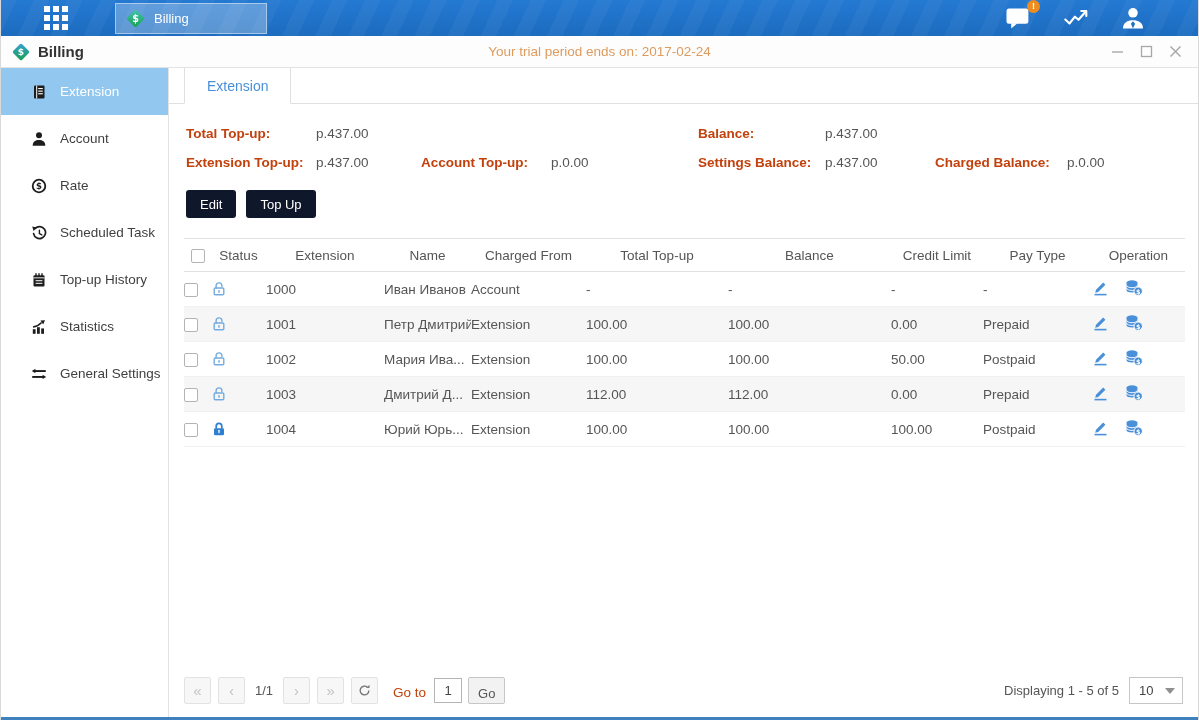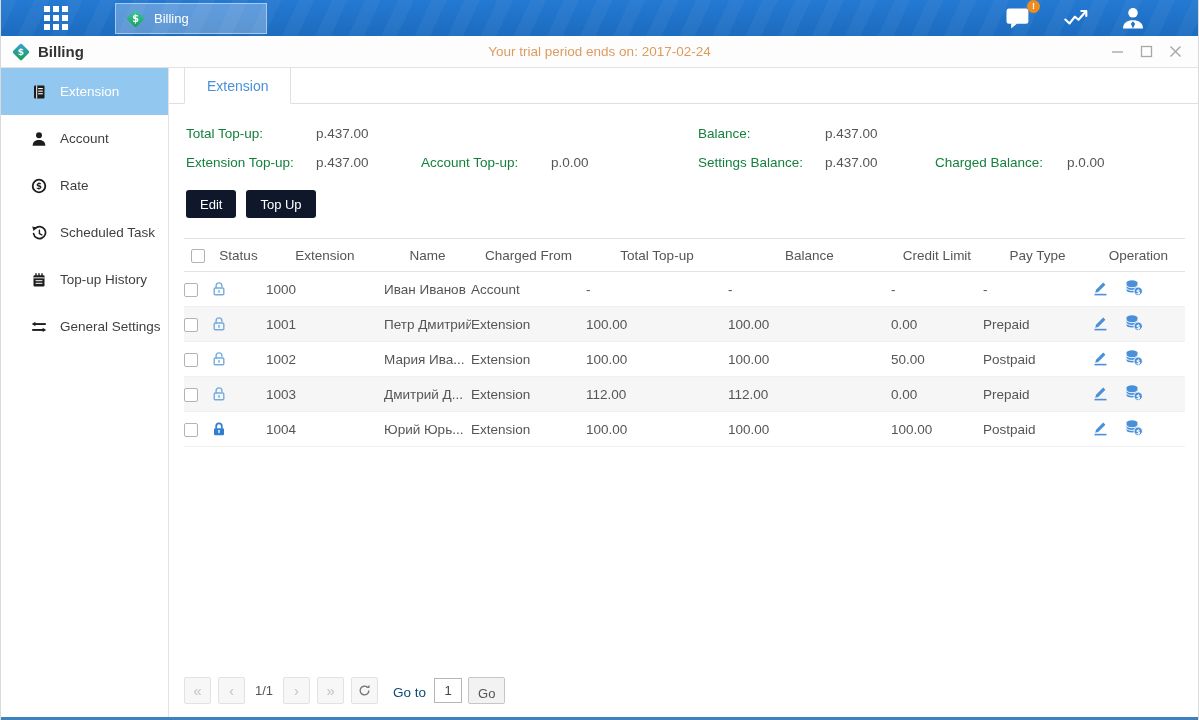--- a/index.html
+++ b/index.html
@@ -35,21 +35,21 @@
 
   .main { flex:1; display:flex; flex-direction:column; min-width:0; background:#fff; }
 
   
   .tabstrip { height:36px; position:relative; display:flex; padding-left:15px; flex:0 0 auto; }
   .tabstrip .baseline { position:absolute; left:0; right:0; bottom:0; height:1px; background:#e0e0e0; }
   .tab { position:relative; z-index:1; background:#fff; border:1px solid #e0e0e0; border-top:none; border-bottom:1px solid #fff; padding:0 22px; display:flex; align-items:center; font-size:14px; color:#4a90d9; cursor:pointer; }
 
   
   .summary { margin:22px 15px 0 17px; display:grid; grid-template-columns:130px 105px 130px 147px 127px 110px 132px auto; grid-row-gap:14px; font-size:13.5px; align-items:center; }
-  .summary .lab { font-weight:normal; color:#15803d; }
+  .summary .lab { font-weight:bold; color:#c2410c; }
   .summary .val { color:#555; }
 
   .actions { margin:20px 0 0 17px; display:flex; gap:10px; }
   .btn-primary { background:#0f172a; color:#fff; border:none; border-radius:3px; height:28px; padding:0 14px; font-size:13px; font-family:"Liberation Sans",sans-serif; cursor:pointer; }
 
   
   .table-area { margin:20px 15px 0 15px; flex:1; min-height:0; }
   table.grid { width:100%; border-collapse:collapse; table-layout:fixed; }
   table.grid th { font-weight:normal; color:#555; font-size:13.5px; height:33px; border-top:1px solid #e2e2e2; border-bottom:1px solid #e2e2e2; text-align:center; }
   table.grid td { height:35px; color:#555; font-size:13.5px; border-bottom:1px solid #f0f0f0; overflow:hidden; white-space:nowrap; }
@@ -58,21 +58,21 @@
   .lock svg { display:none; vertical-align:middle; }
   .lock.unlocked .ic-unlock { display:inline; }
   .lock.locked .ic-lock { display:inline; }
   .ops { display:inline-flex; align-items:center; gap:16px; }
   .ops span { cursor:pointer; display:flex; }
 
   
   .pager { flex:0 0 auto; display:flex; align-items:center; padding:10px 15px 13px 15px; }
   .pgbtn { width:27px; height:27px; border:1px solid #e2e2e2; background:#f7f7f7; border-radius:2px; color:#c2c2c2; font-size:15px; display:flex; align-items:center; justify-content:center; margin-right:7px; cursor:pointer; }
   .pgtext { color:#555; font-size:13px; margin:0 10px 0 3px; }
-  .goto-label { color:#0c4a6e; font-size:13.5px; margin:4px 8px 0 8px; }
+  .goto-label { color:#c2410c; font-size:13.5px; margin:4px 8px 0 8px; }
   .goto-input { width:28px; height:25px; border:1px solid #b5b5b5; font-size:13px; text-align:center; color:#444; font-family:"Liberation Sans",sans-serif; }
   .go-btn { height:27px; margin-left:6px; padding:8px 9px; border:1px solid #c6c6c6; background:#f2f2f2; border-radius:2px; color:#555; font-size:13px; font-family:"Liberation Sans",sans-serif; cursor:pointer; }
   .pager-right { margin-left:auto; display:flex; align-items:center; gap:10px; }
   .displaying { color:#555; font-size:13px; }
   .page-size { width:54px; height:27px; border:1px solid #c6c6c6; background:#fff; display:flex; align-items:center; justify-content:space-between; padding:0 7px 0 9px; font-size:13px; color:#444; cursor:pointer; }
   .tri { width:0; height:0; border-left:5px solid transparent; border-right:5px solid transparent; border-top:6px solid #8f8f8f; }
 
   .bottom-edge { height:3px; background:#3f81bd; flex:0 0 auto; }
 </style>
 </head>
@@ -205,20 +205,30 @@
         <svg viewBox="0 0 16 16" width="16" height="16" fill="#1d1d1d">
           <line x1="5" y1="1.2" x2="5" y2="4" stroke="#1d1d1d" stroke-width="1.4"></line>
           <line x1="8" y1="1.2" x2="8" y2="4" stroke="#1d1d1d" stroke-width="1.4"></line>
           <line x1="11" y1="1.2" x2="11" y2="4" stroke="#1d1d1d" stroke-width="1.4"></line>
           <rect x="2.5" y="3.2" width="11" height="11.3" rx="1"></rect>
           <rect x="2.5" y="5.4" width="11" height="0.9" fill="#fff"></rect>
           <rect x="4.6" y="8.2" width="6.8" height="1" fill="#fff"></rect>
           <rect x="4.6" y="10.8" width="6.8" height="1" fill="#fff"></rect>
         </svg>
         <span>Top-up History</span>
+      </div>
+      <div class="side-item">
+        <svg viewBox="0 0 16 16" width="16" height="16" fill="#1d1d1d">
+          <rect x="1.8" y="10.2" width="2.8" height="4.6"></rect>
+          <rect x="6" y="8.2" width="2.8" height="6.6"></rect>
+          <rect x="10.2" y="9.4" width="2.8" height="5.4"></rect>
+          <path d="M2 8 Q7 7.2 10.6 3.4" stroke="#1d1d1d" stroke-width="1.5" fill="none"></path>
+          <path d="M9.4 1.6 L14 1.2 L12.2 5.4 z"></path>
+        </svg>
+        <span>Statistics</span>
       </div>
       <div class="side-item">
         <svg viewBox="0 0 16 16" width="16" height="16" fill="#1d1d1d">
           <rect x="3.8" y="4.1" width="11" height="1.9"></rect>
           <path d="M0.8 5 L4.4 2.8 V7.2 z"></path>
           <rect x="1.2" y="10" width="11" height="1.9"></rect>
           <path d="M15.2 10.9 L11.6 8.7 V13.1 z"></path>
         </svg>
         <span>General Settings</span>
       </div>
@@ -479,19 +489,26 @@
         <div class="pgbtn">»</div>
         <div class="pgbtn">
           <svg viewBox="0 0 14 14" width="13" height="13">
             <path d="M11.7 7 a4.7 4.7 0 1 1 -1.4 -3.3" fill="none" stroke="#777" stroke-width="1.5"></path>
             <path d="M12.4 0.8 v3.4 h-3.4 z" fill="#777"></path>
           </svg>
         </div>
         <span class="goto-label">Go to</span>
         <input class="goto-input" value="1" style="">
         <button class="go-btn">Go</button>
+        <div class="pager-right">
+          <span class="displaying">Displaying 1 - 5 of 5</span>
+          <div class="page-size">
+            <span>10</span>
+            <span class="tri"></span>
+          </div>
+        </div>
       </div>
 
     </div>
   </div>
 
   <div class="bottom-edge"></div>
 </div>
 
 </body></html>

